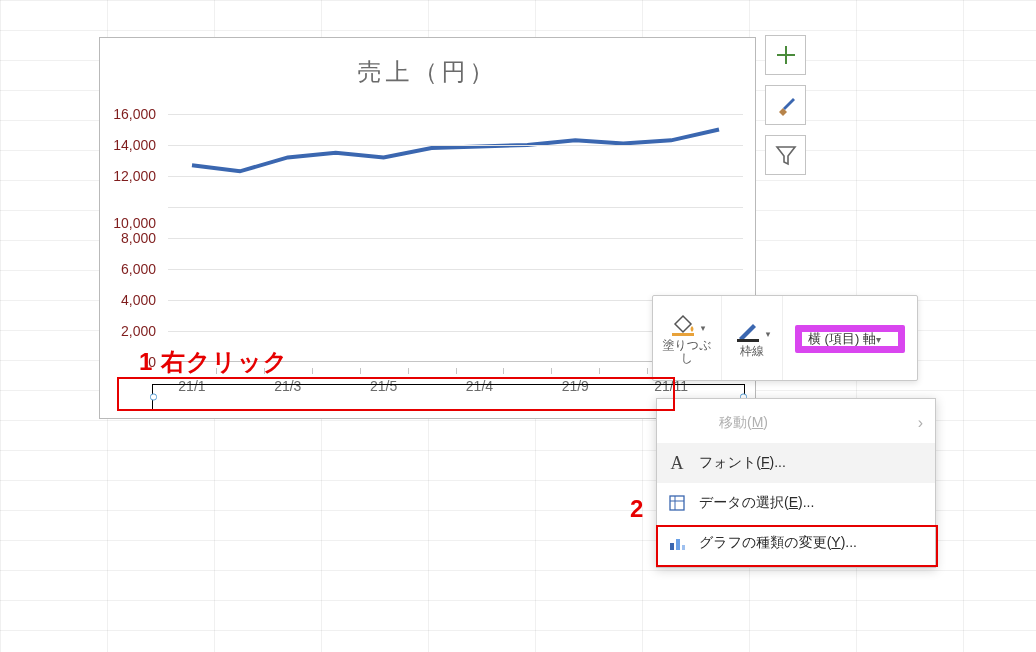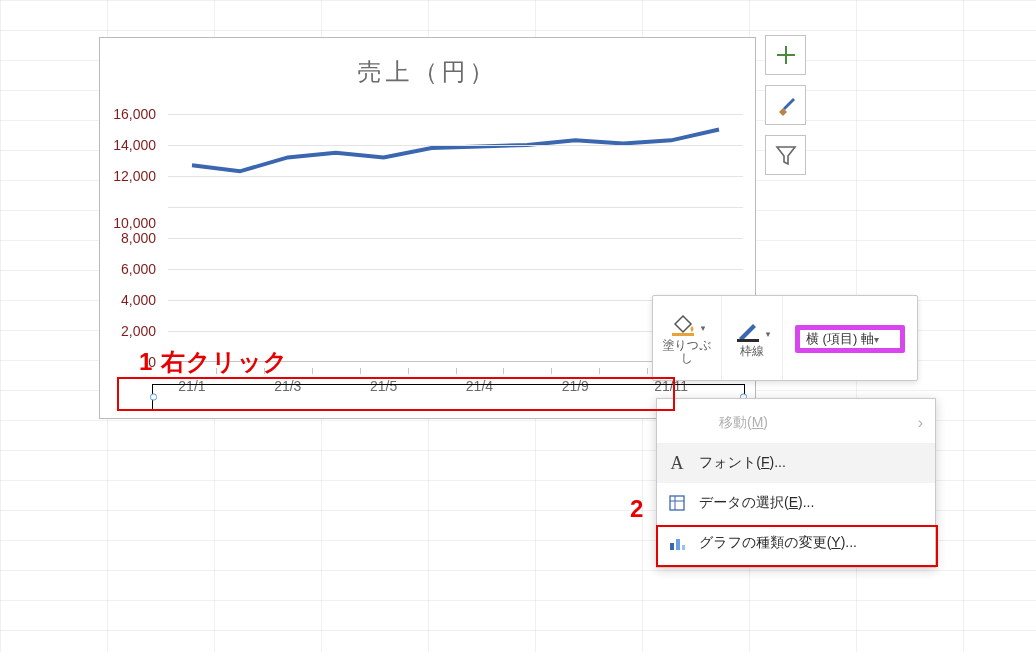--- a/index.html
+++ b/index.html
@@ -119,21 +119,21 @@
     position: relative;
   }
   .mt-section:last-child { border-right: none; flex: 1; flex-direction: row;}
   .mt-row { display:flex; align-items:flex-end; gap:2px;}
   .mt-label { font-size: 12px; color: #5a5a5a; margin-top: 2px; text-align:center; line-height:1.1;}
   .mt-chev {
     font-size: 9px; color: #666; margin-bottom: 4px; margin-left:2px;
   }
   .mt-select {
     flex:1; height:28px; margin: 12px 6px;
-    border:5px solid #d946ef; border-radius:2px;
+    border:7px solid #d946ef; border-radius:2px;
     display:flex; align-items:center; 
     padding:0 6px; font-size:13px; color:#333;
     box-sizing:border-box;
   }
   .ctx-menu {
     position: absolute;
     left: 656px; top: 398px;
     width: 278px;
     background: #fff;
     border: 1px solid #c9c9c9;

